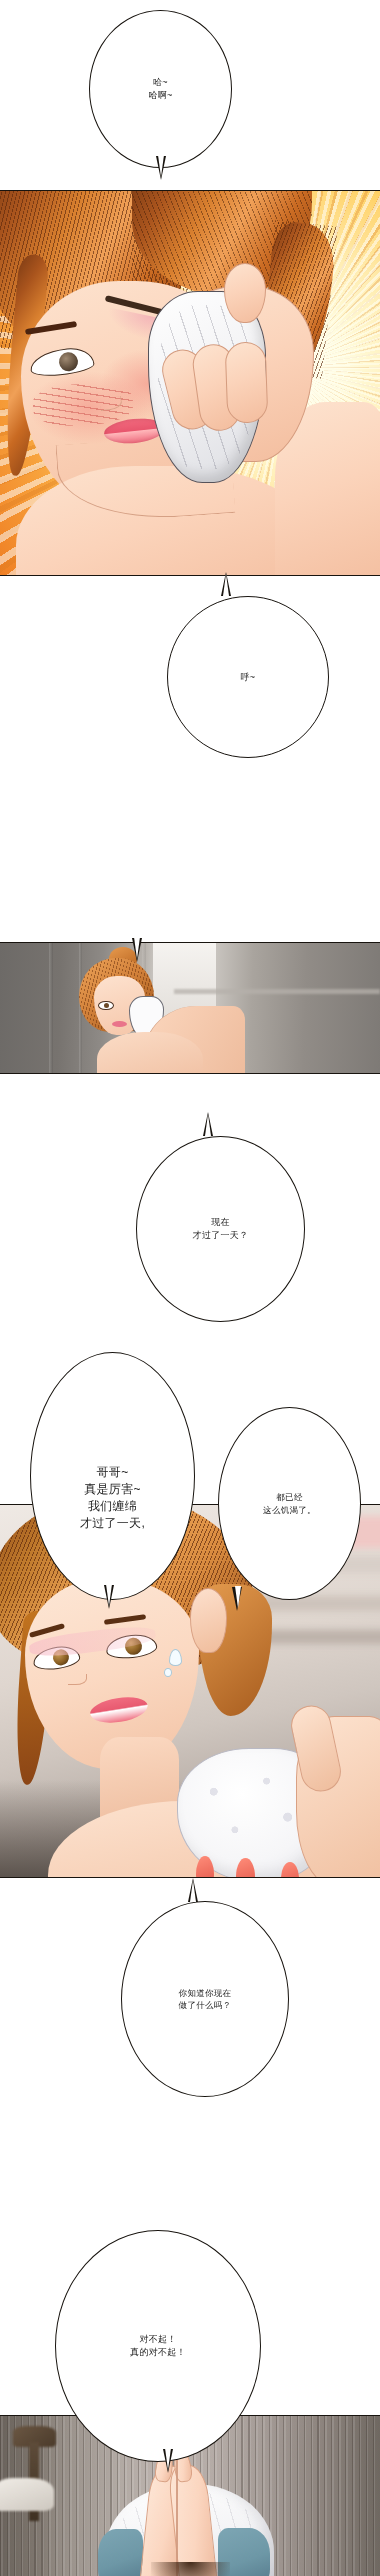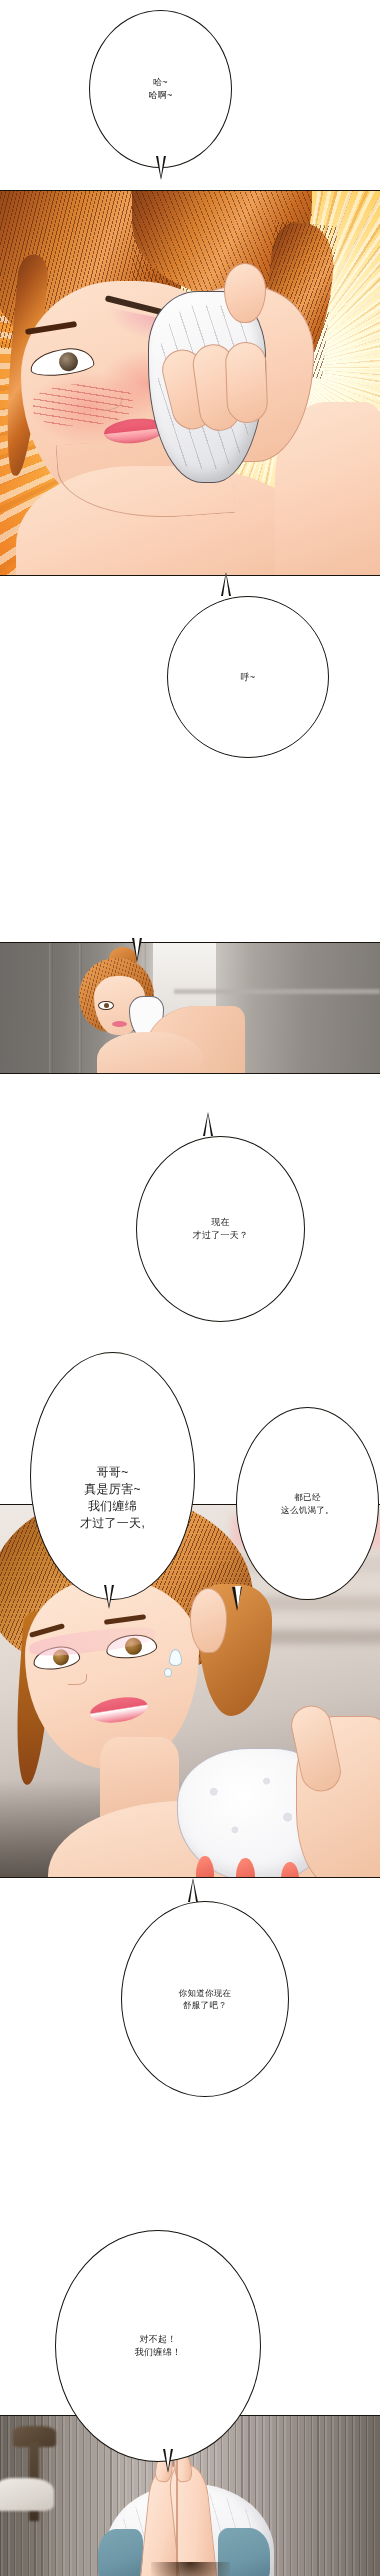--- a/index.html
+++ b/index.html
@@ -349,21 +349,21 @@
 
   <div class="bubble" style="left:30px; top:1352px; width:165px; height:248px;">
     <div class="btext" style="font-size:12px;margin-top:44px;">哥哥~
 真是厉害~
 我们缠绵
 才过了一天,</div>
   </div>
   <div class="tail tail-b" style="left:104px; top:1585px;"></div>
   <div class="tail tail-w" style="left:106px; top:1584px;"></div>
 
-  <div class="bubble" style="left:236px; top:1407px; width:143px; height:193px;">
+  <div class="bubble" style="left:218px; top:1407px; width:143px; height:193px;">
     <div class="btext" style="font-size:8.5px;">都已经
 这么饥渴了。</div>
   </div>
   <div class="tail tail-b" style="left:232px; top:1587px;"></div>
   <div class="tail tail-w" style="left:235px; top:1586px;"></div>
 
   <div class="panel" id="panel3" style="top:1504px; height:374px;">
     <div class="layer bg"></div>
     <div class="shelf" style="left:232px; top:10.6px; width:158px; height:32px; background:#f0c8c5;"></div>
     <div class="shelf" style="left:222px; top:51px; width:169px; height:17px; background:#d8cfc8;"></div>
@@ -464,29 +464,29 @@
     <div style="position:absolute; left:236px; top:353px; width:19px; height:30px;
                 background: linear-gradient(160deg,#ff8d7a,#e2574a);
                 border-radius: 50% 50% 44% 44% / 62% 62% 38% 38%;"></div>
     <div style="position:absolute; left:281px; top:357px; width:18px; height:26.4px;
                 background: linear-gradient(160deg,#ff8d7a,#e2574a);
                 border-radius: 50% 50% 44% 44% / 62% 62% 38% 38%;"></div>
   </div>
 
   <div class="bubble" style="left:121px; top:1901px; width:168px; height:196px;">
     <div class="btext" style="font-size:8.5px;">你知道你现在
-舒服了吧？</div>
+做了什么吗？</div>
   </div>
   <div class="tail tail-up-b" style="left:188px; top:1878px;"></div>
   <div class="tail tail-up-w" style="left:190px; top:1880px;"></div>
 
 
   <div class="bubble" style="left:55px; top:2230px; width:206px; height:232px;">
     <div class="btext" style="font-size:9px;">对不起！
-我们缠绵！</div>
+真的对不起！</div>
   </div>
   <div class="tail tail-b" style="left:163px; top:2449px;"></div>
   <div class="tail tail-w" style="left:165px; top:2448px;"></div>
 
   <div class="panel" id="panel4" style="top:2415px; height:161px; border-bottom:none;">
     <div class="layer bg"></div>
     <div class="curtain"></div>
 
     <div style="position:absolute; left:12.7px; top:9.5px; width:43px; height:21px;
                 background: linear-gradient(140deg,#6b5743,#4b3b2b);

